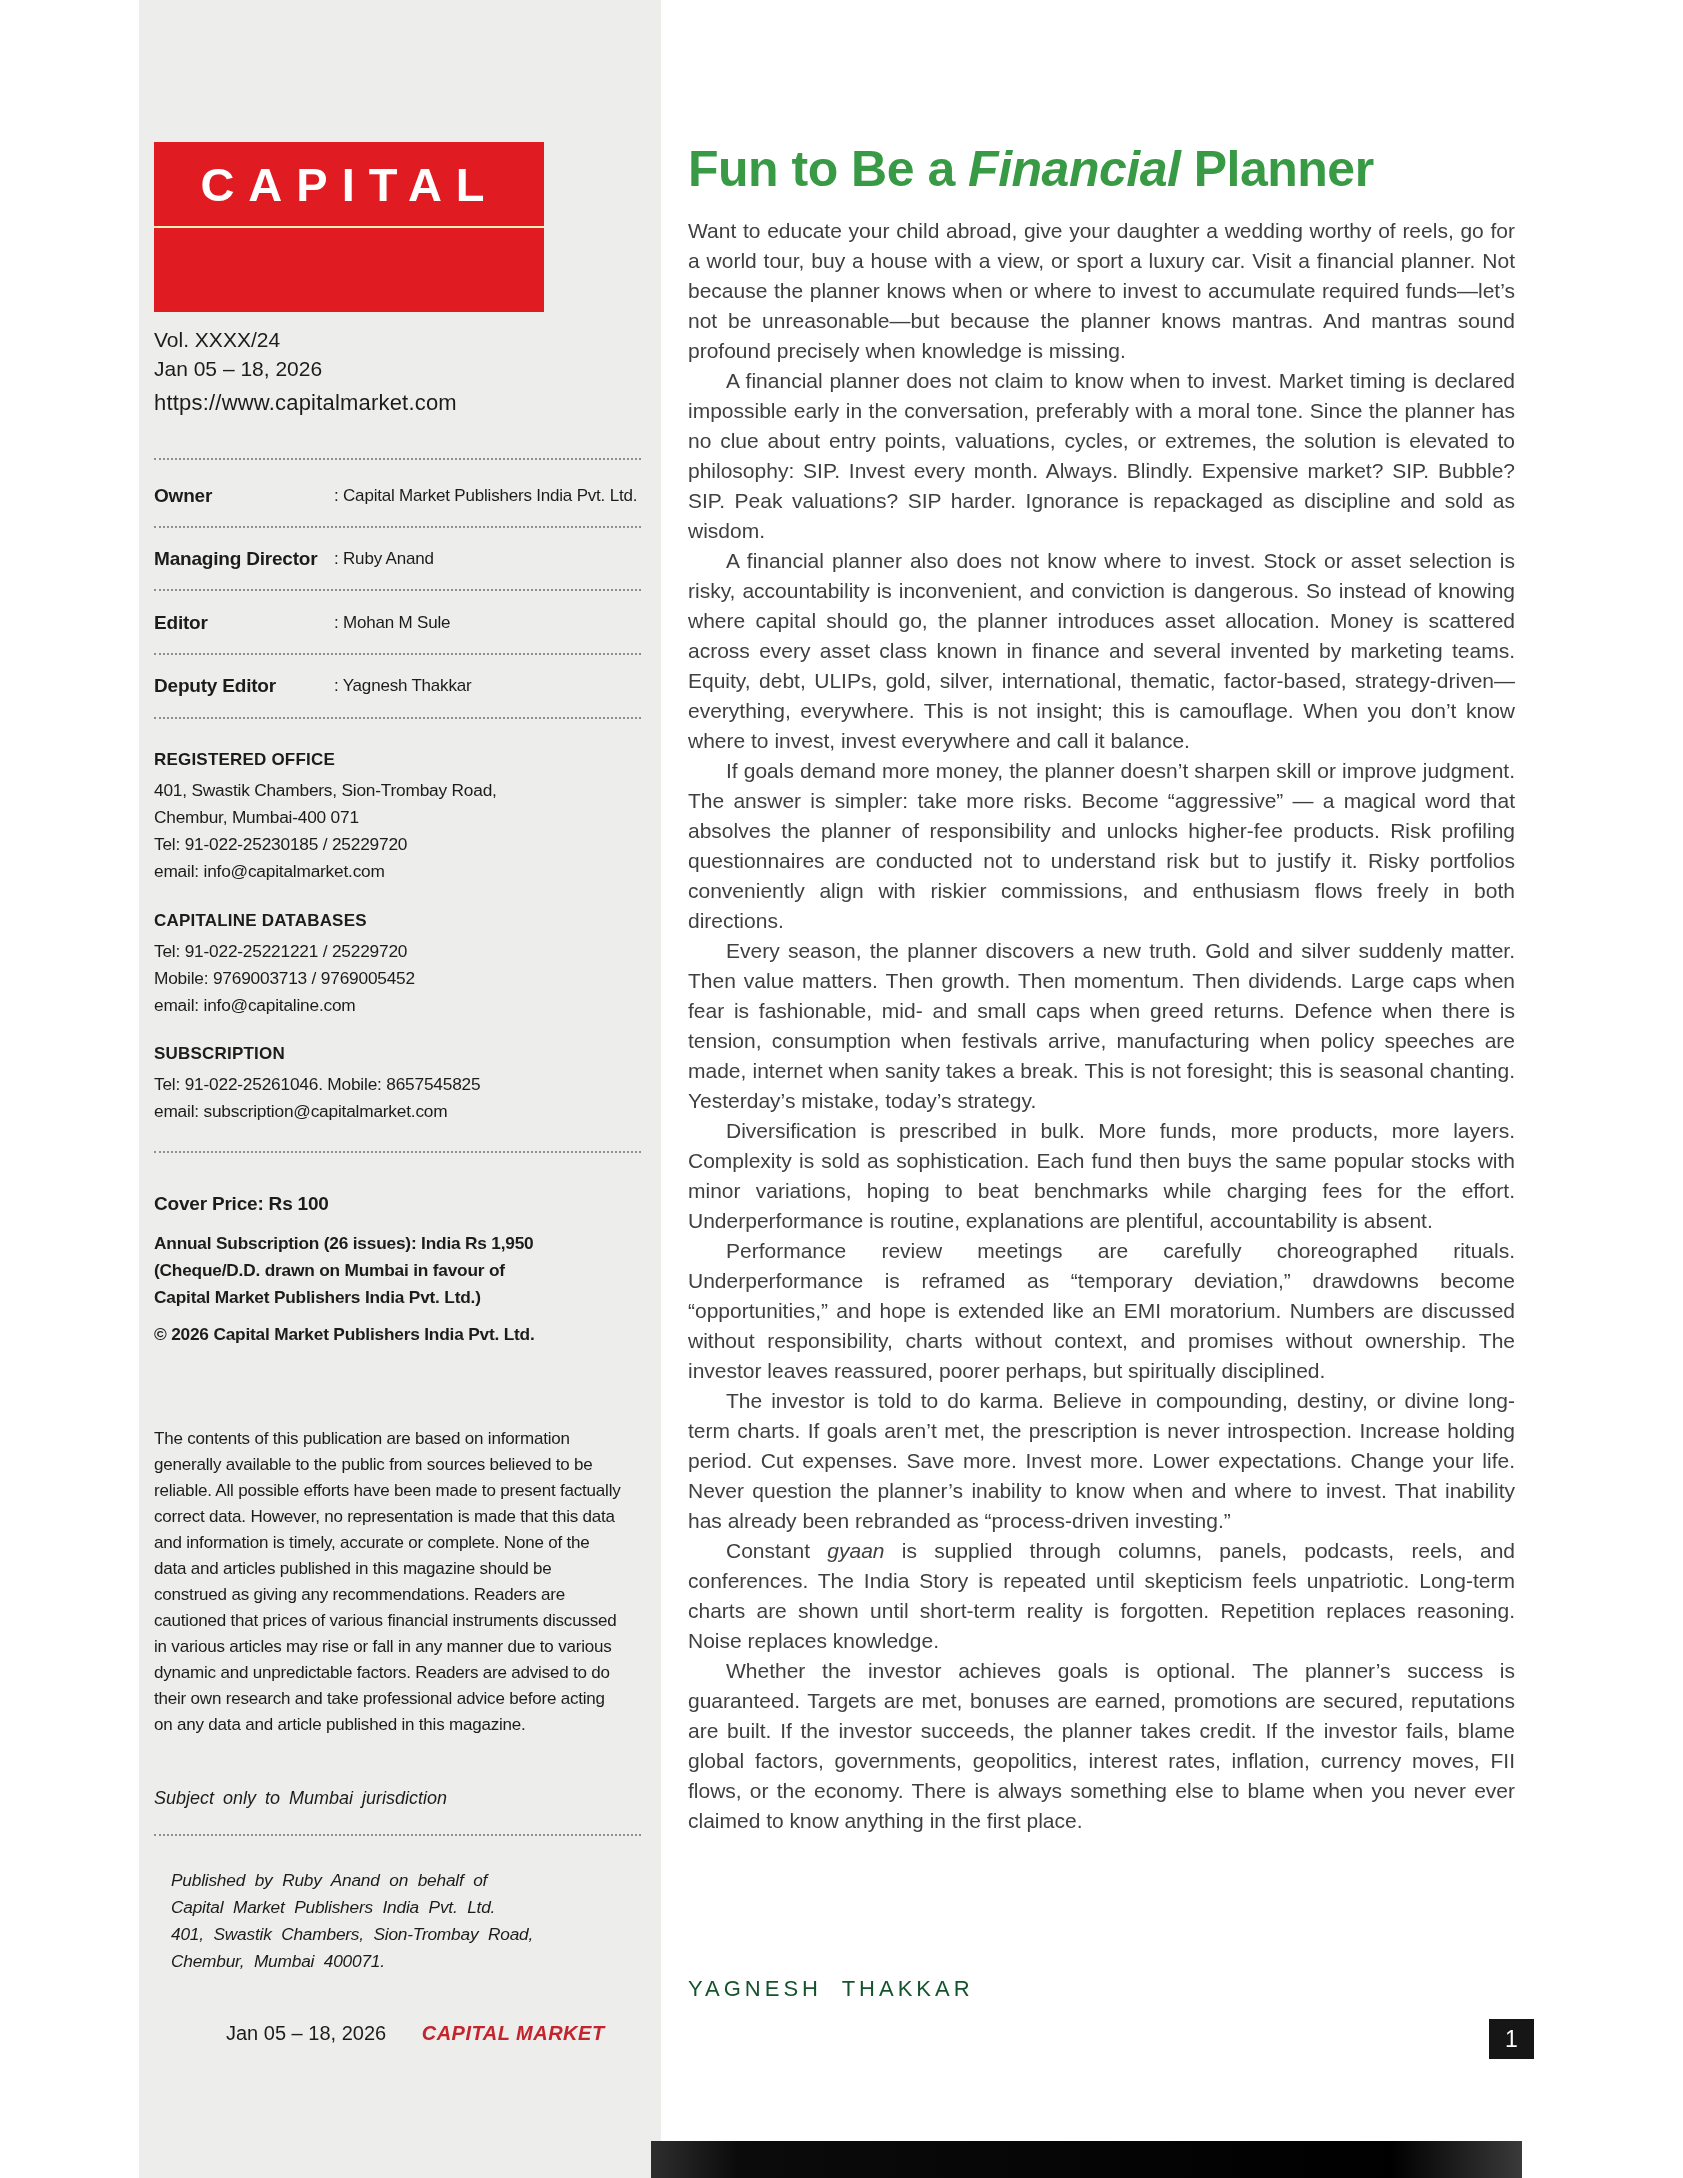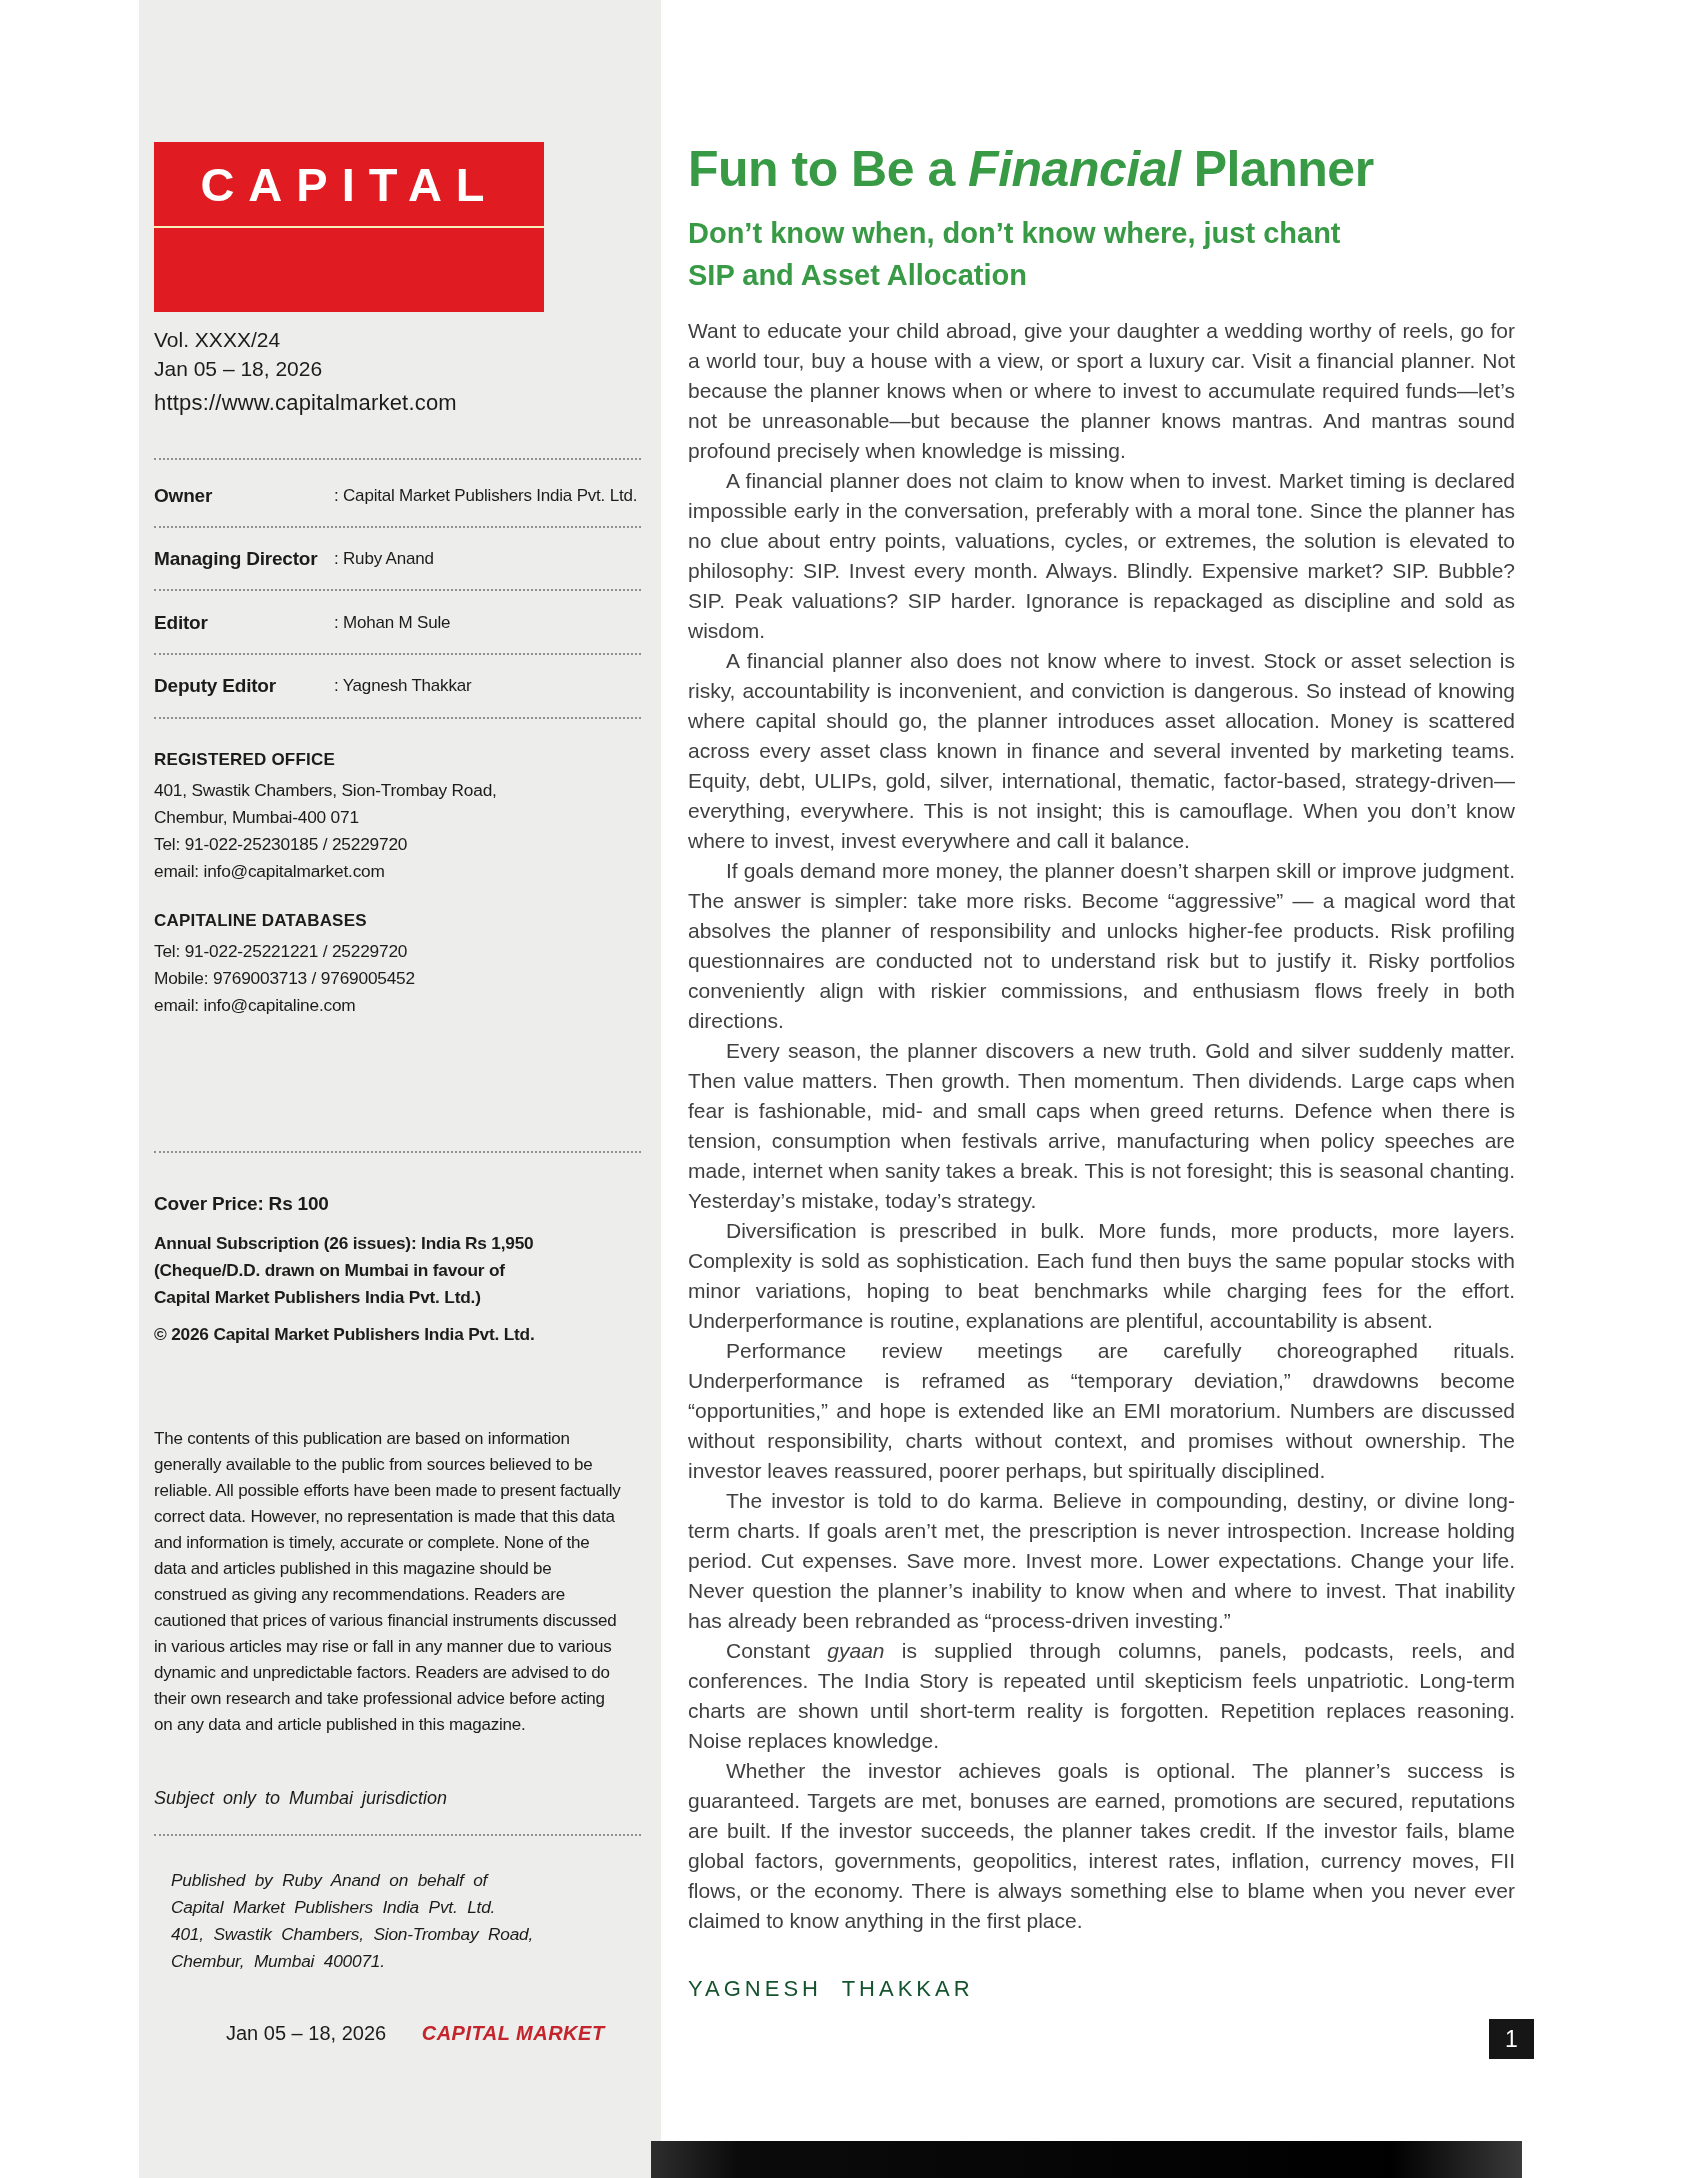--- a/index.html
+++ b/index.html
@@ -106,20 +106,27 @@
 
     <div class="sb section" style="top:911px">
       <div class="hd">CAPITALINE DATABASES</div>
       <div class="lines">
           <div class="ln">Tel: 91-022-25221221 / 25229720</div>
           <div class="ln">Mobile: 9769003713 / 9769005452</div>
           <div class="ln">email: info@capitaline.com</div>
         </div>
     </div>
 
+    <div class="sb section" style="top:1044px">
+      <div class="hd">SUBSCRIPTION</div>
+      <div class="lines">
+          <div class="ln">Tel: 91-022-25261046. Mobile: 8657545825</div>
+          <div class="ln">email: subscription@capitalmarket.com</div>
+        </div>
+    </div>
 
     <div class="dotsep" style="top:1151px"></div>
 
     <div class="sb boldblock" style="top:1190px;font-size:19px">Cover Price: Rs 100</div>
 
     <div class="sb boldblock lines" style="top:1230px">
         <div class="ln">Annual Subscription (26 issues): India Rs 1,950</div>
         <div class="ln">(Cheque/D.D. drawn on Mumbai in favour of</div>
         <div class="ln">Capital Market Publishers India Pvt. Ltd.)</div>
       </div>
@@ -142,24 +149,20 @@
 
     <div id="sb-footer">
       <span>Jan 05 – 18, 2026</span>
       <span class="brand">CAPITAL MARKET</span>
     </div>
   </div>
 
   <div id="article">
     <h1><span>Fun to Be a </span><i>Financial</i><span> Planner</span></h1>
 
-    <div id="subtitle">
-      <div>Don’t know when, don’t know where, just chant</div>
-      <div>SIP and Asset Allocation</div>
-    </div>
 
     <div id="body-text">
         <p class="noindent"><span>Want to educate your child abroad, give your daughter a wedding worthy of reels, go for a world tour, buy a house with a view, or sport a luxury car. Visit a financial planner. Not because the planner knows when or where to invest to accumulate required funds—let’s not be unreasonable—but because the planner knows mantras. And mantras sound profound precisely when knowledge is missing.</span></p>
         <p><span>A financial planner does not claim to know when to invest. Market timing is declared impossible early in the conversation, preferably with a moral tone. Since the planner has no clue about entry points, valuations, cycles, or extremes, the solution is elevated to philosophy: SIP. Invest every month. Always. Blindly. Expensive market? SIP. Bubble? SIP. Peak valuations? SIP harder. Ignorance is repackaged as discipline and sold as wisdom.</span></p>
         <p><span>A financial planner also does not know where to invest. Stock or asset selection is risky, accountability is inconvenient, and conviction is dangerous. So instead of knowing where capital should go, the planner introduces asset allocation. Money is scattered across every asset class known in finance and several invented by marketing teams. Equity, debt, ULIPs, gold, silver, international, thematic, factor-based, strategy-driven—everything, everywhere. This is not insight; this is camouflage. When you don’t know where to invest, invest everywhere and call it balance.</span></p>
         <p><span>If goals demand more money, the planner doesn’t sharpen skill or improve judgment. The answer is simpler: take more risks. Become “aggressive” — a magical word that absolves the planner of responsibility and unlocks higher-fee products. Risk profiling questionnaires are conducted not to understand risk but to justify it. Risky portfolios conveniently align with riskier commissions, and enthusiasm flows freely in both directions.</span></p>
         <p><span>Every season, the planner discovers a new truth. Gold and silver suddenly matter. Then value matters. Then growth. Then momentum. Then dividends. Large caps when fear is fashionable, mid- and small caps when greed returns. Defence when there is tension, consumption when festivals arrive, manufacturing when policy speeches are made, internet when sanity takes a break. This is not foresight; this is seasonal chanting. Yesterday’s mistake, today’s strategy.</span></p>
         <p><span>Diversification is prescribed in bulk. More funds, more products, more layers. Complexity is sold as sophistication. Each fund then buys the same popular stocks with minor variations, hoping to beat benchmarks while charging fees for the effort. Underperformance is routine, explanations are plentiful, accountability is absent.</span></p>
         <p><span>Performance review meetings are carefully choreographed rituals. Underperformance is reframed as “temporary deviation,” drawdowns become “opportunities,” and hope is extended like an EMI moratorium. Numbers are discussed without responsibility, charts without context, and promises without ownership. The investor leaves reassured, poorer perhaps, but spiritually disciplined.</span></p>
         <p><span>The investor is told to do karma. Believe in compounding, destiny, or divine long-term charts. If goals aren’t met, the prescription is never introspection. Increase holding period. Cut expenses. Save more. Invest more. Lower expectations. Change your life. Never question the planner’s inability to know when and where to invest. That inability has already been rebranded as “process-driven investing.”</span></p>

